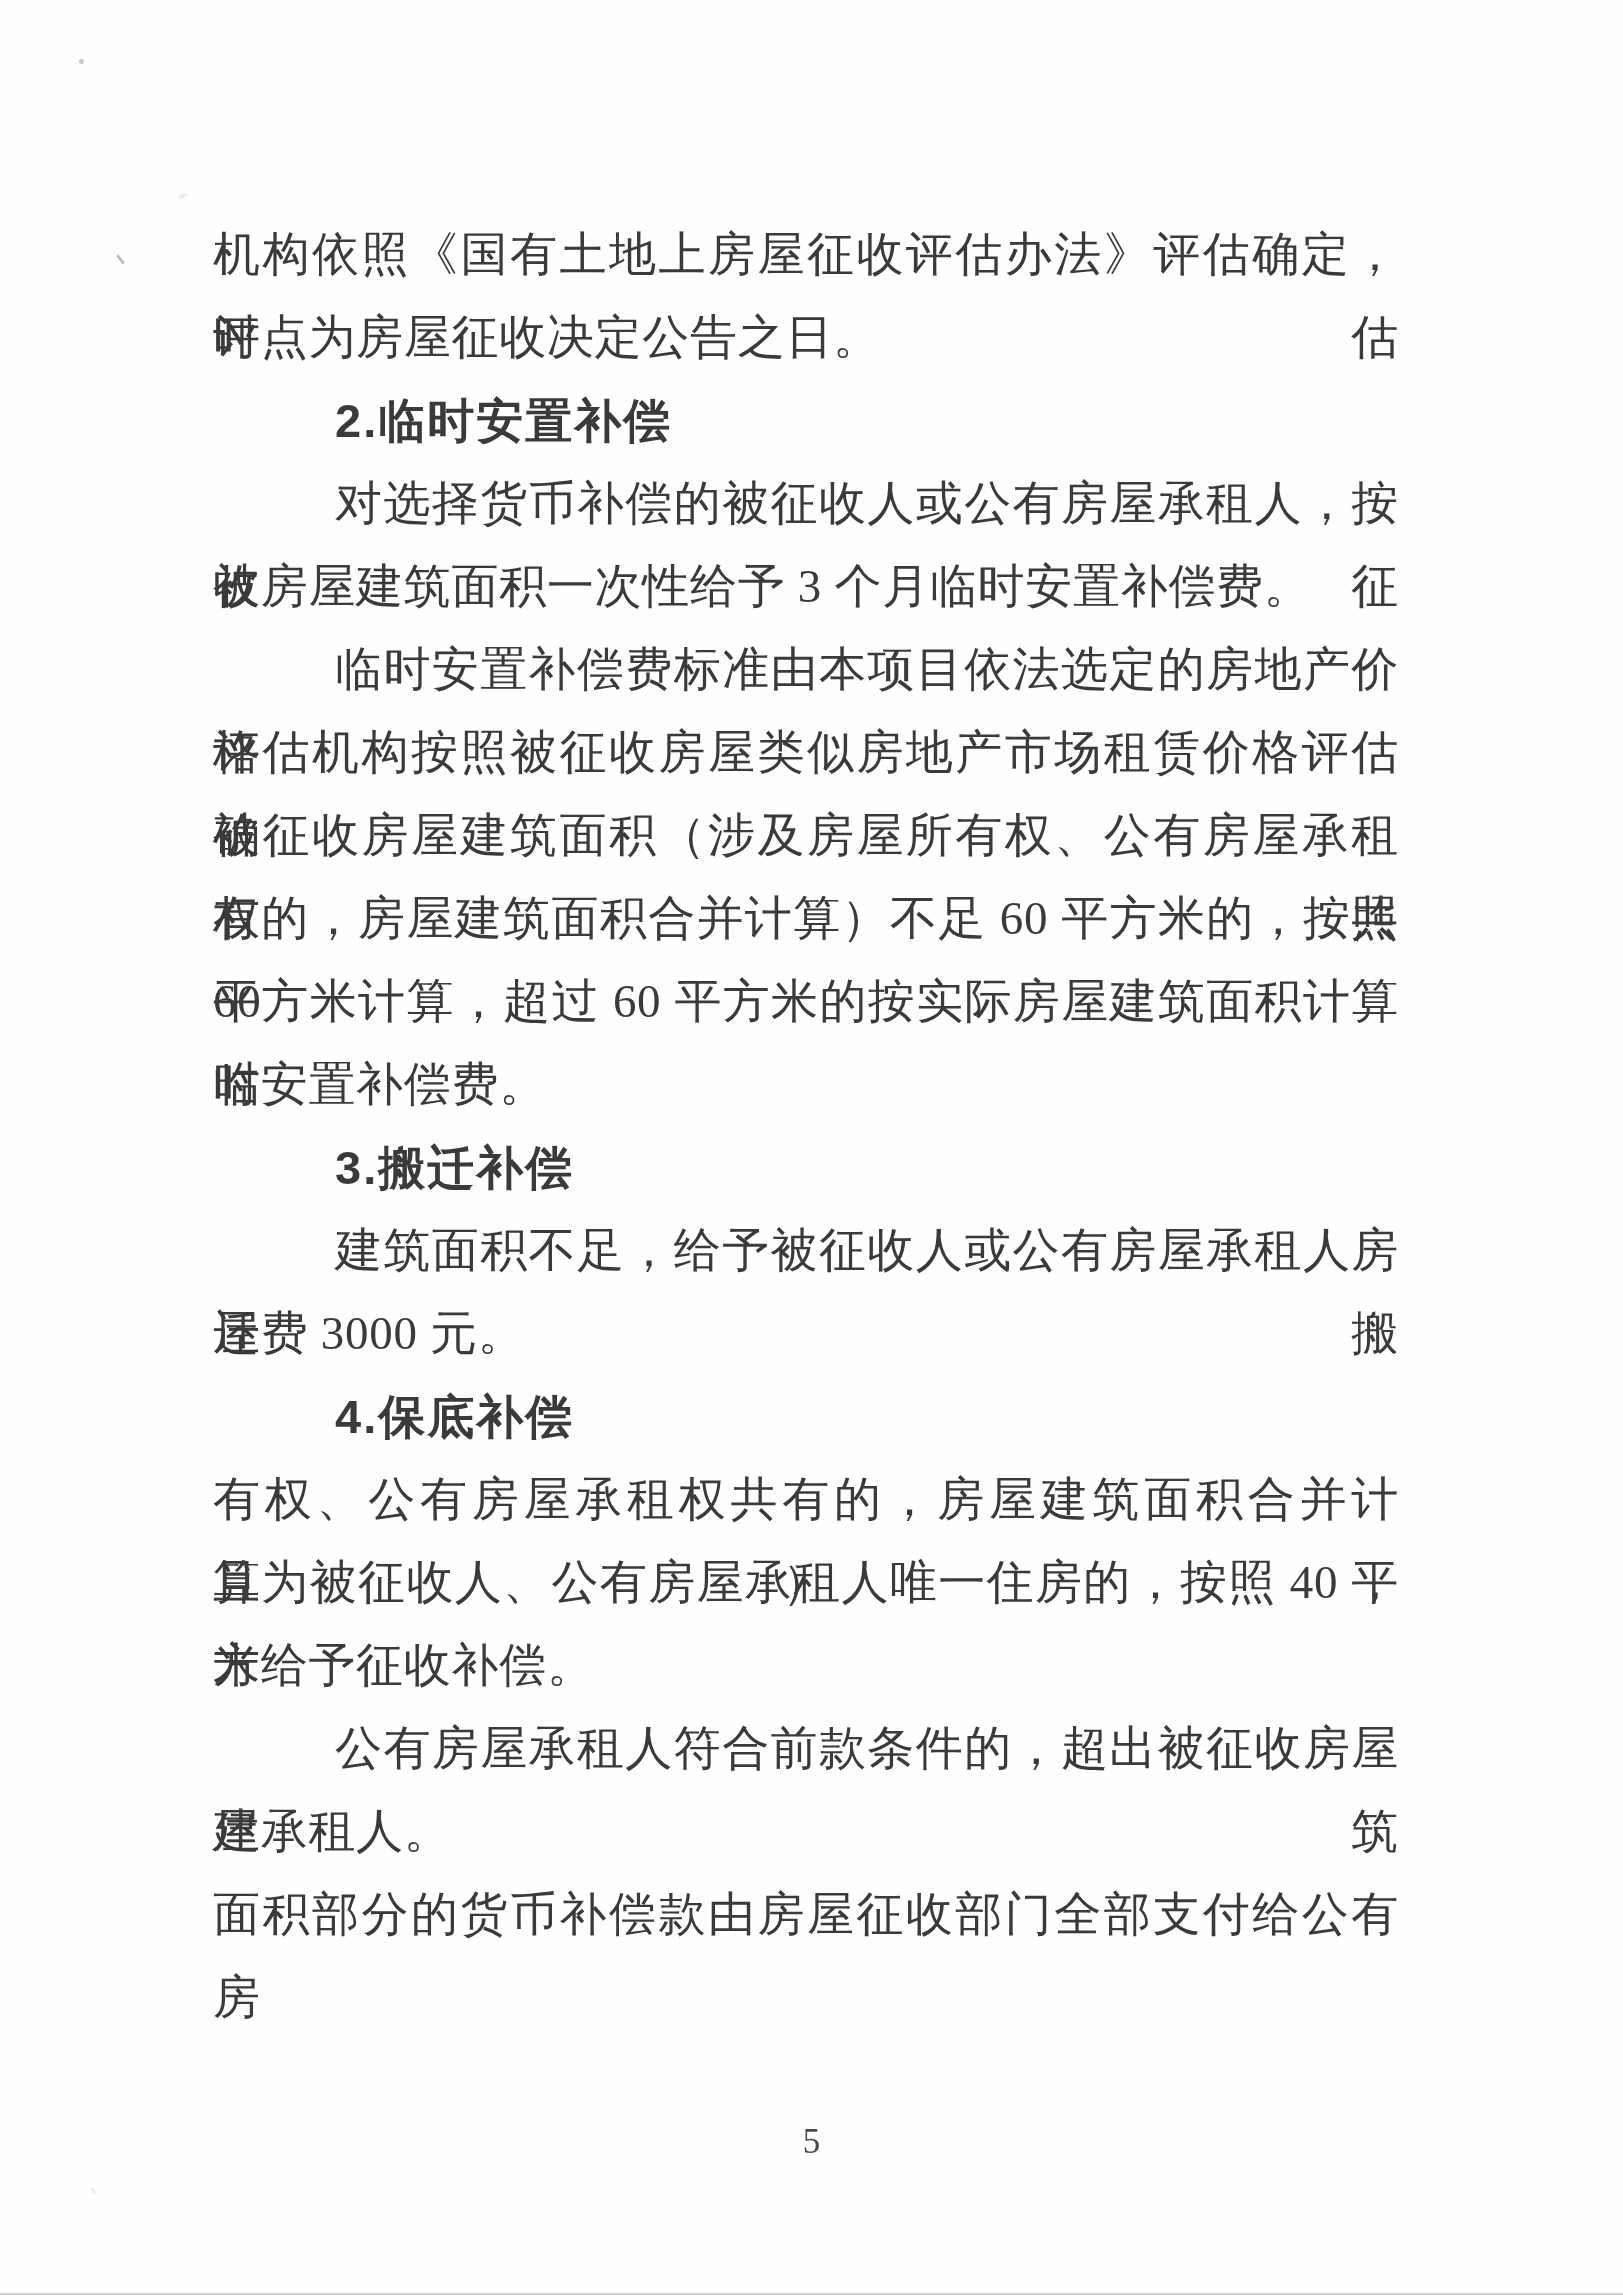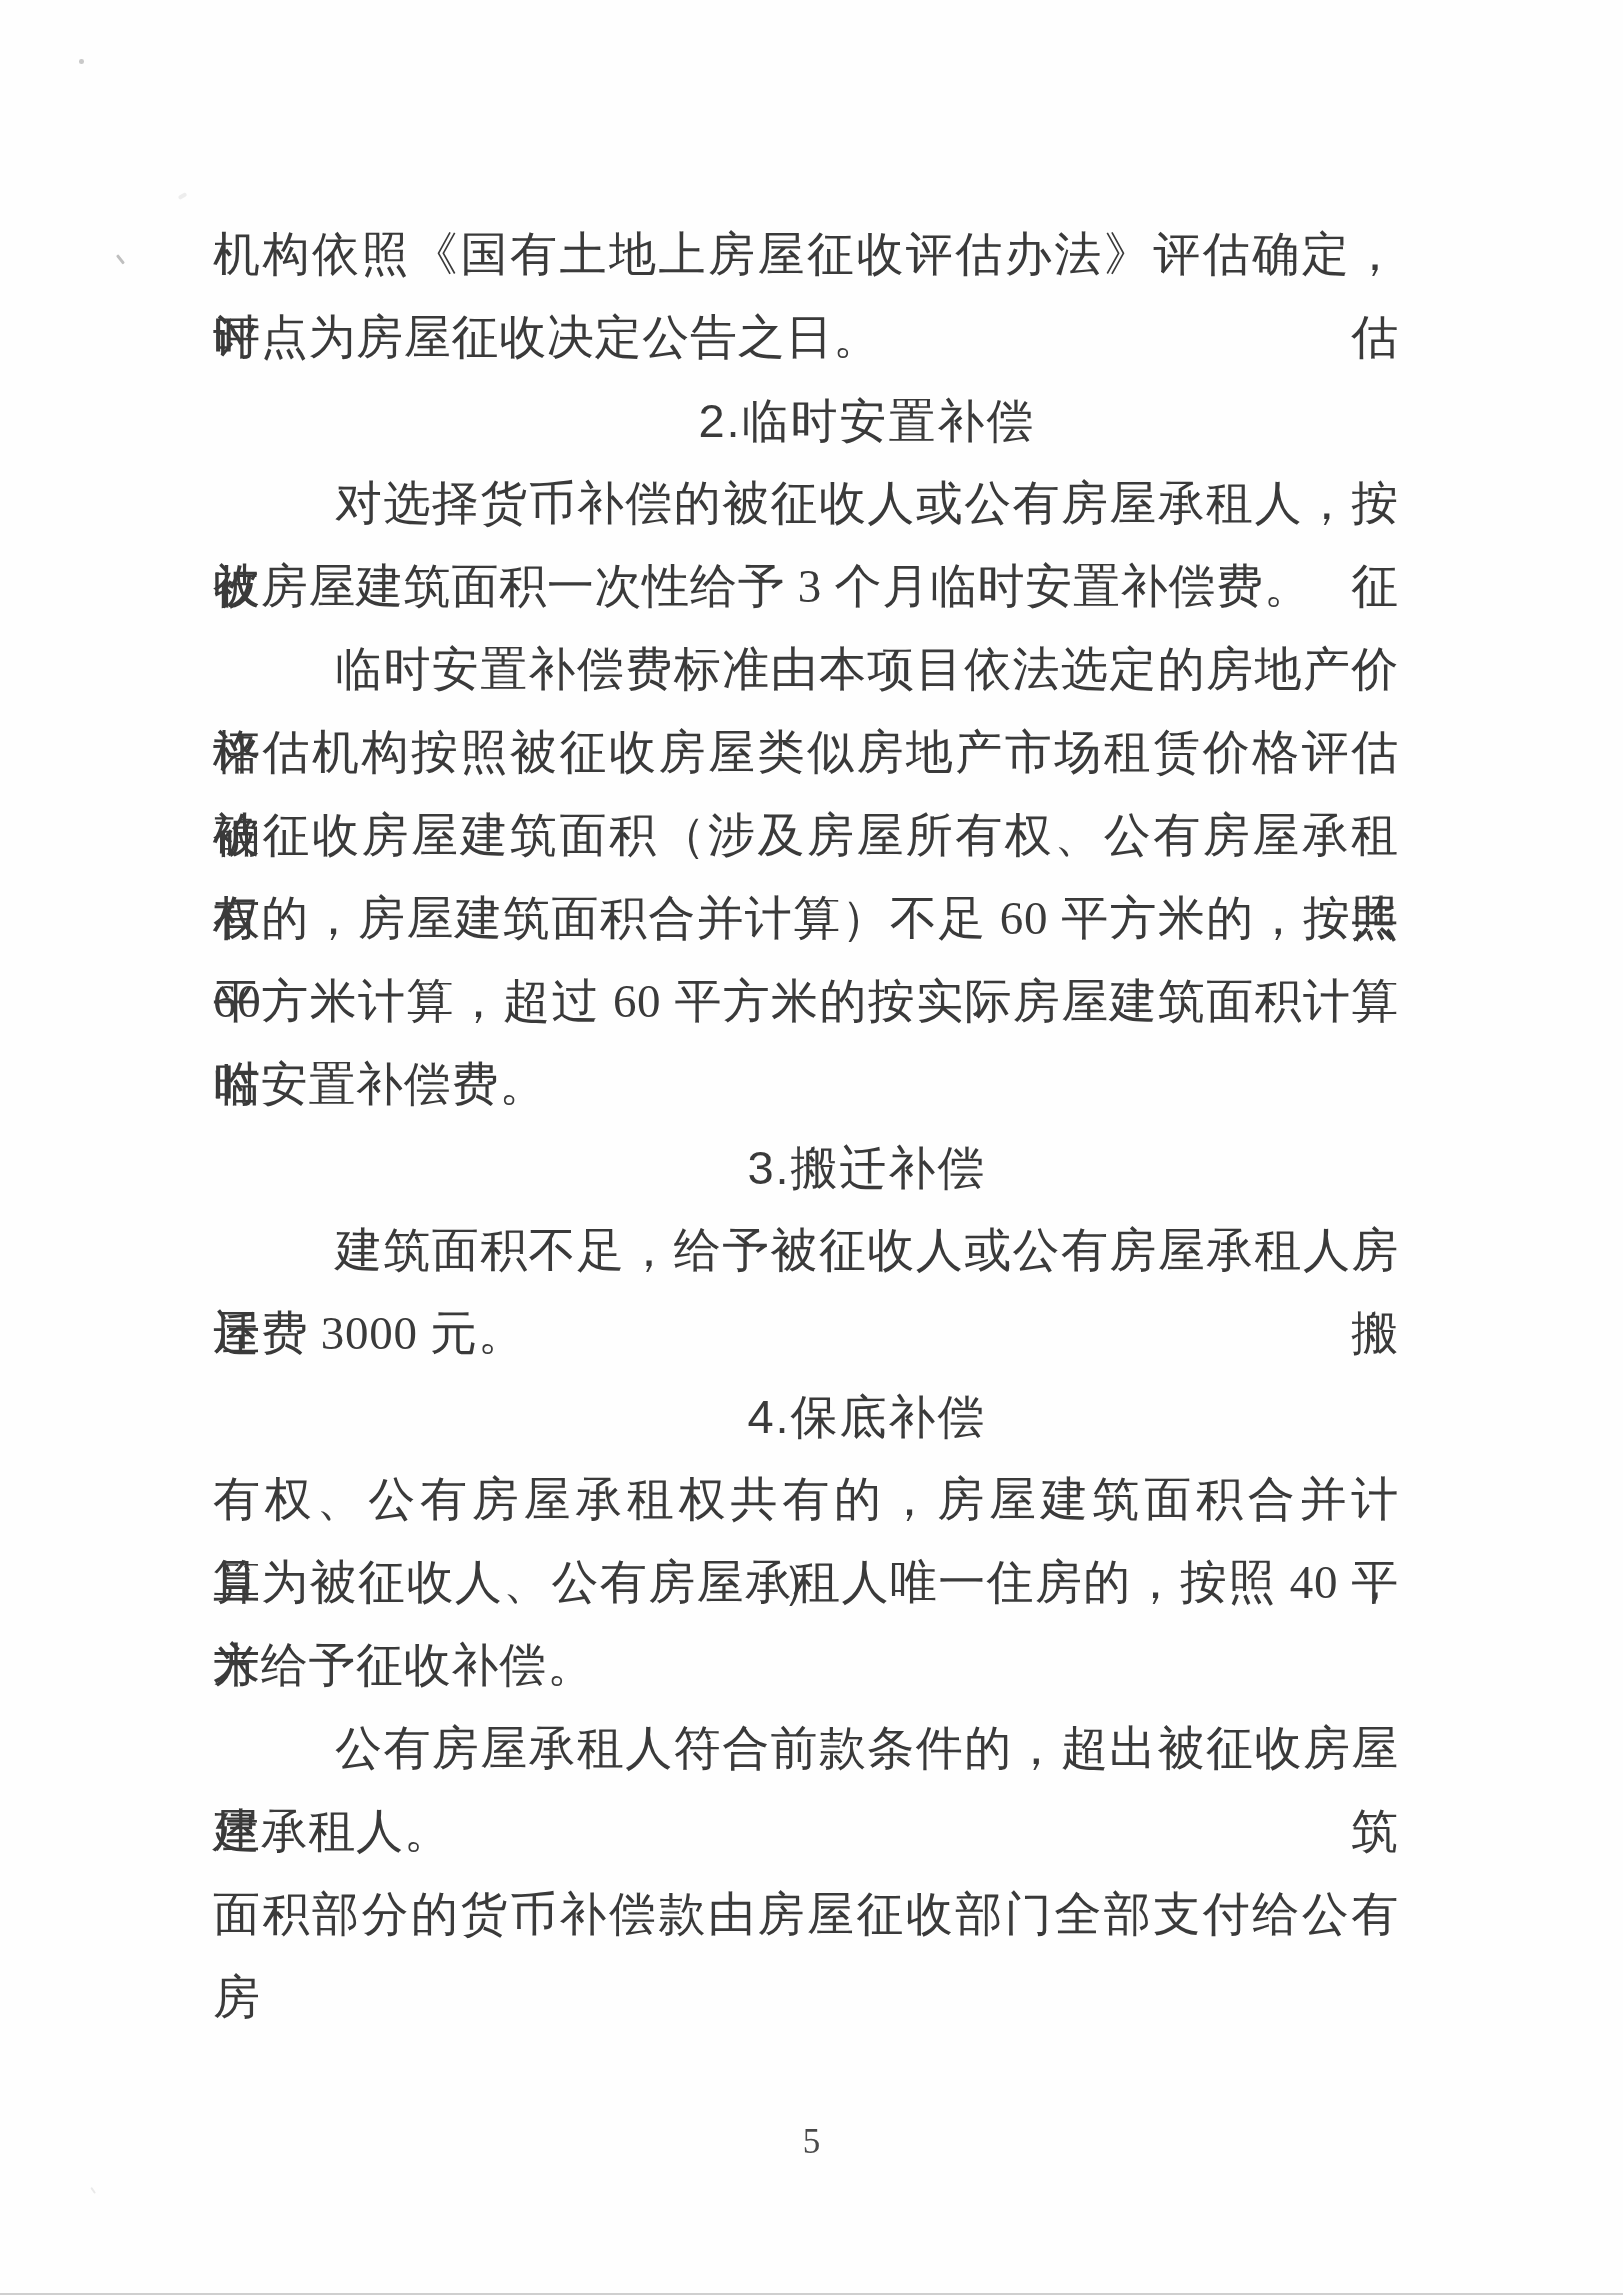--- a/index.html
+++ b/index.html
@@ -29,24 +29,23 @@
     letter-spacing:0.7px;
   }
   .line.justify{
     text-align:justify;
     text-align-last:justify;
   }
   .line.indent{
     text-indent:122px;
   }
   .line.bold{
-    font-weight:normal;
+    font-weight:bold;
     font-family:"Liberation Sans","DejaVu Sans",sans-serif;
     letter-spacing:2px;
-    text-align:center;
   }
   .page-number{
     position:absolute;
     left:0;right:0;
     top:2122px;
     text-align:center;
     font-size:35px;
     color:#4a4a4a;
     font-family:"Liberation Serif","DejaVu Serif",serif;
   }

